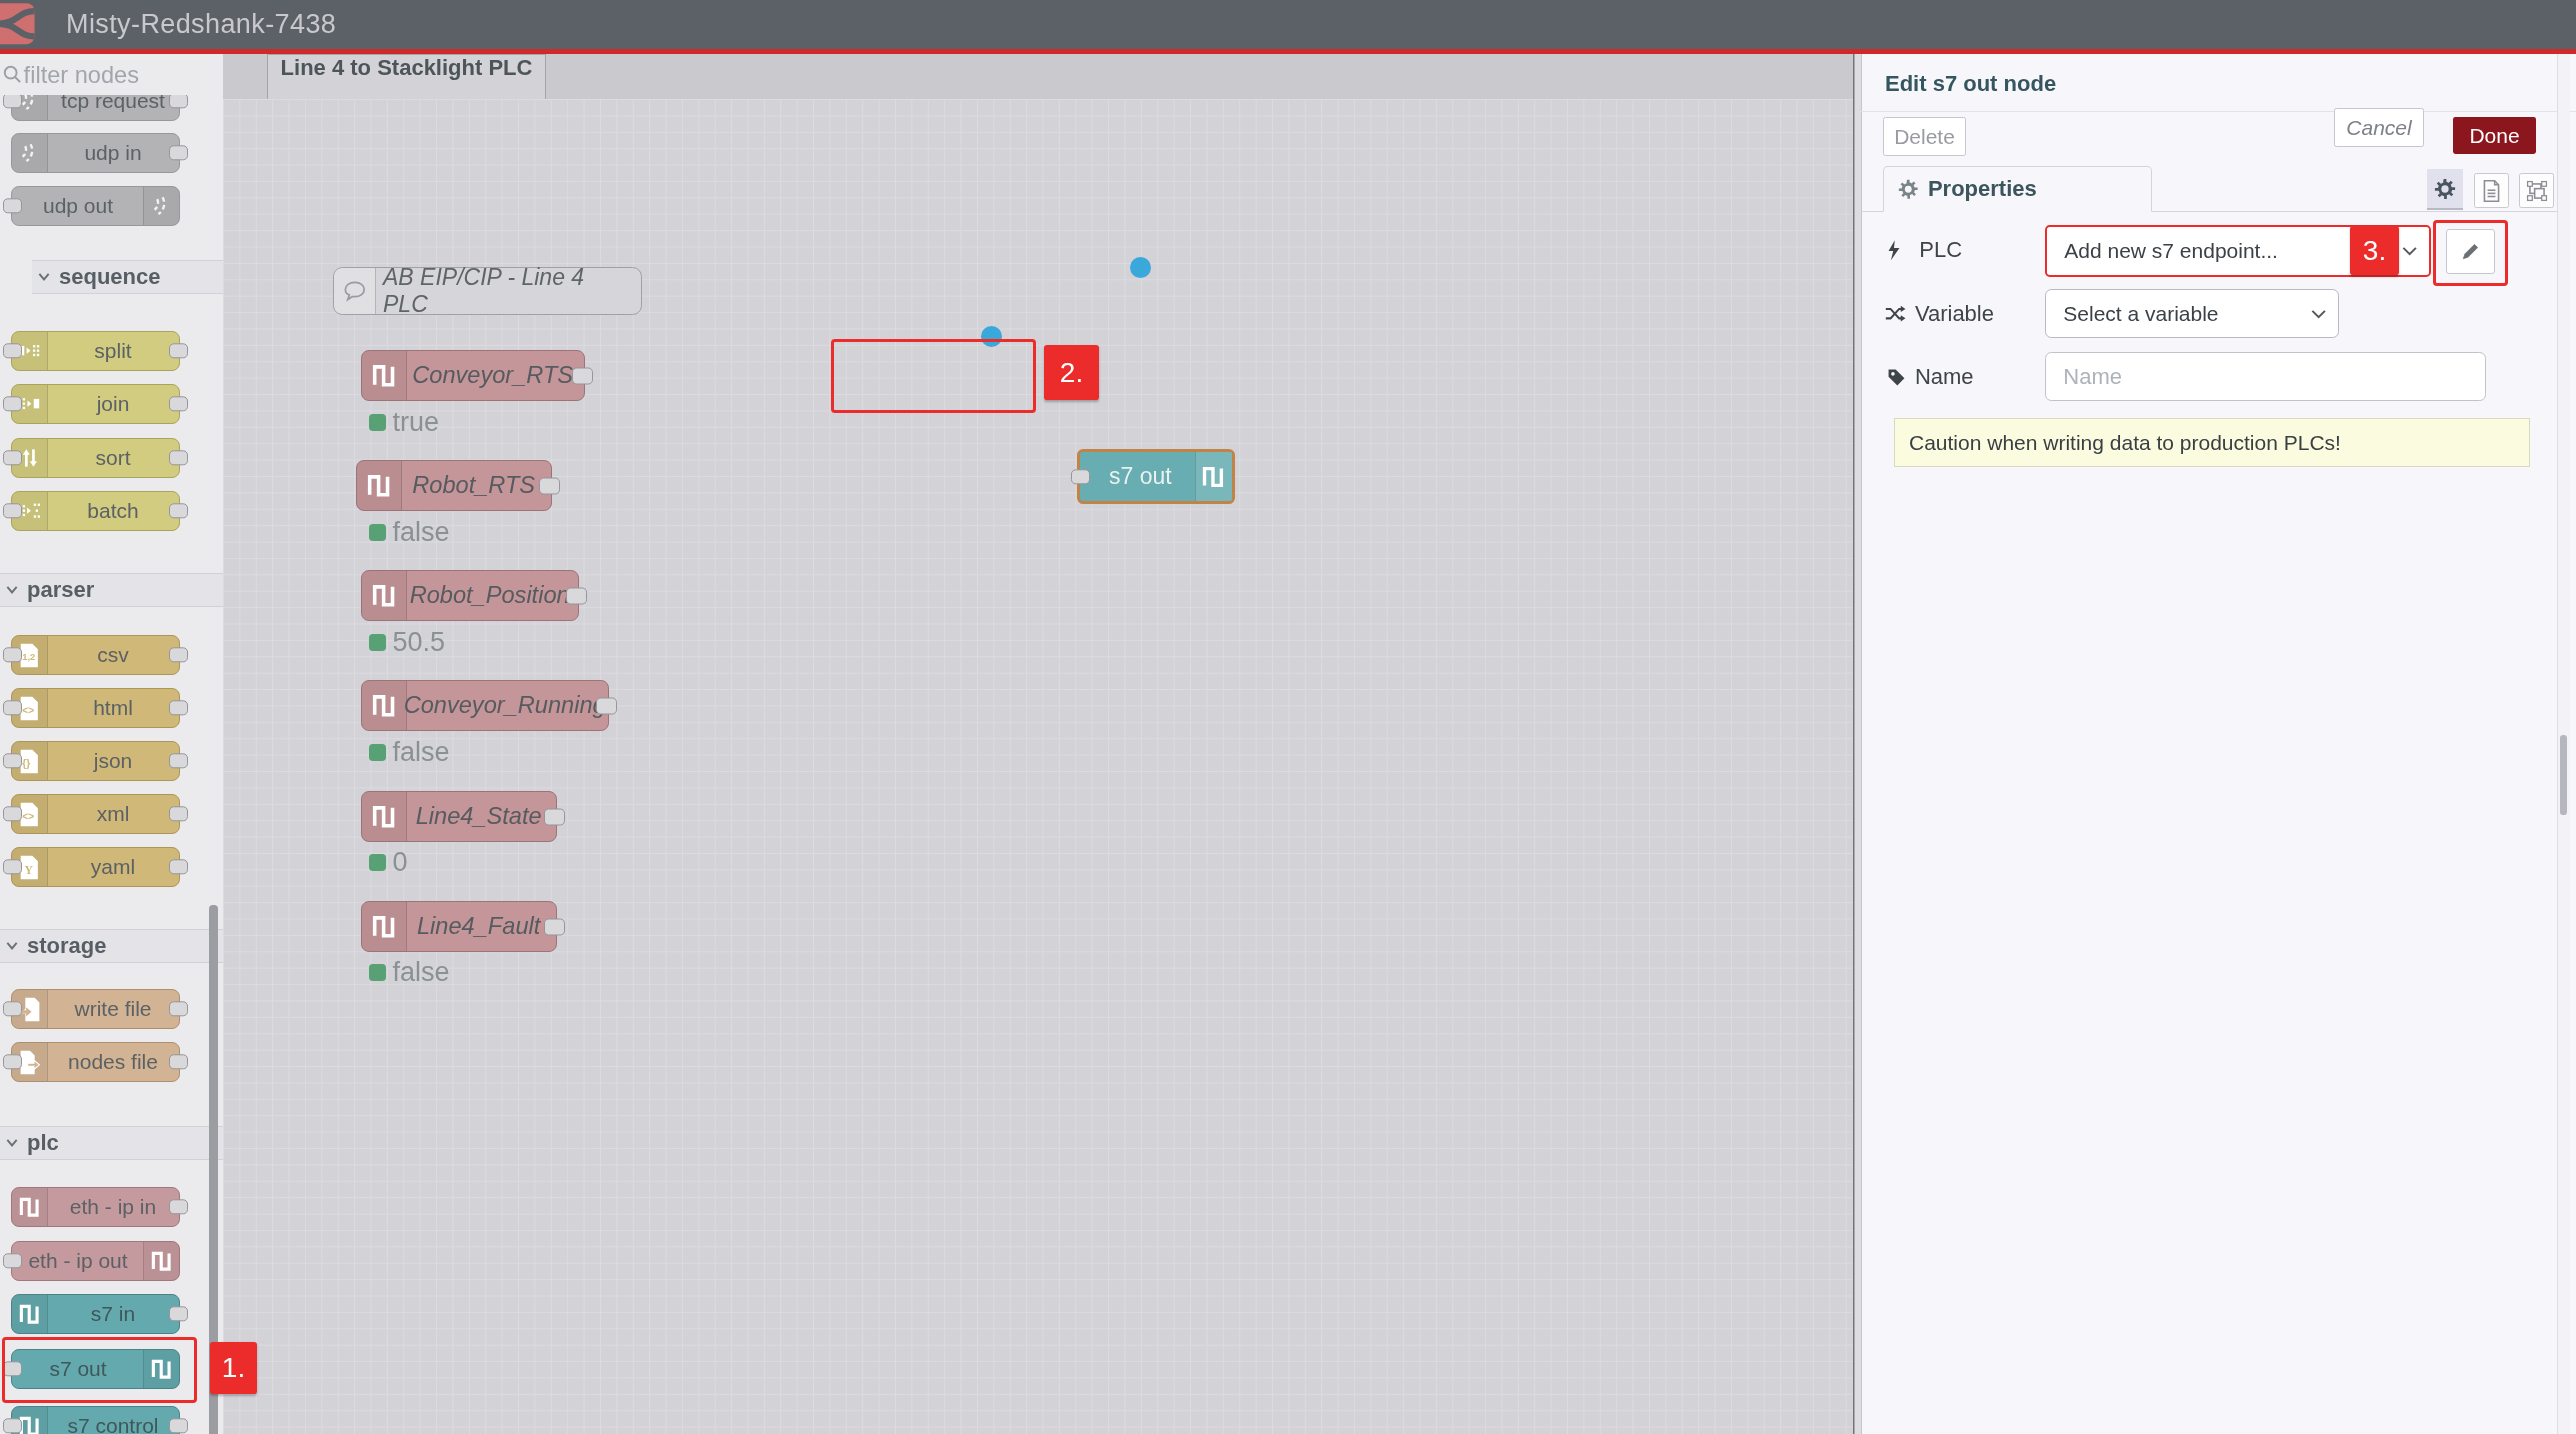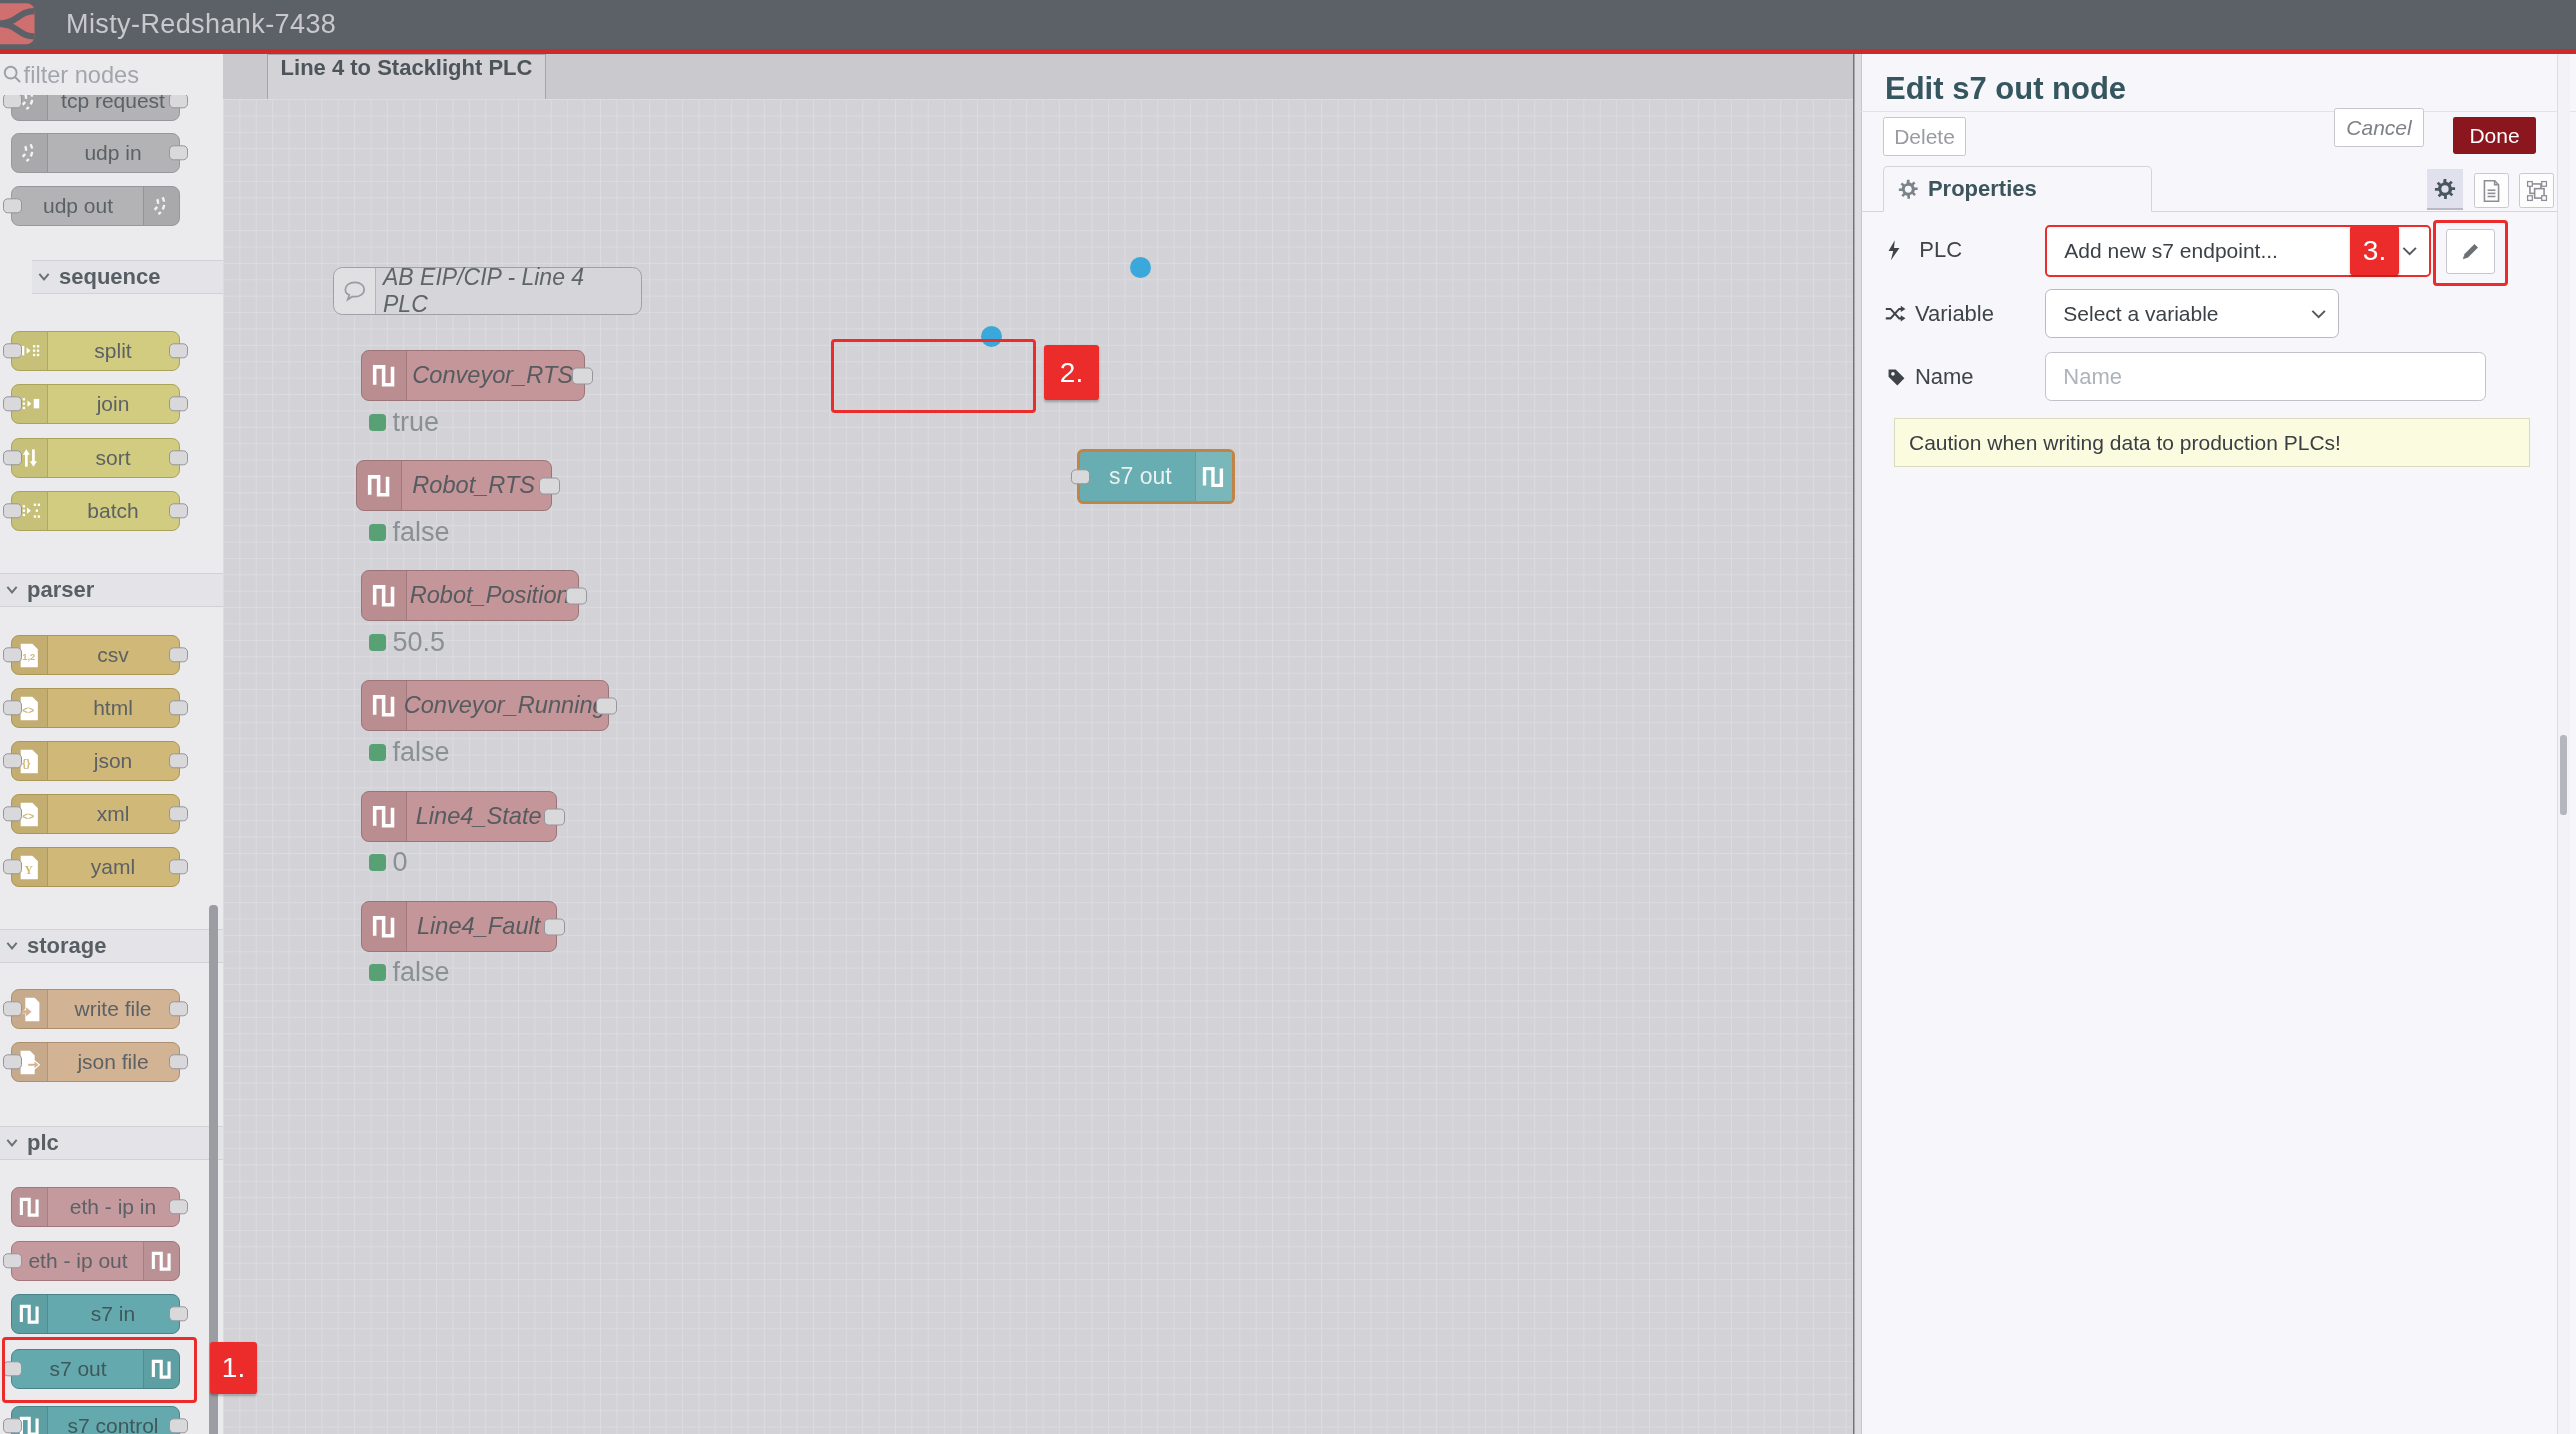--- a/index.html
+++ b/index.html
@@ -72,21 +72,21 @@
   .err-tri{position:absolute;left:958px;top:327px;width:0;height:0;z-index:4;}
   .chg-dot{position:absolute;width:21px;height:21px;border-radius:50%;background:#3aa8da;z-index:4;}
   
   .ann-box{position:absolute;border:3.9px solid #ec2b2b;border-radius:3.9px;z-index:8;}
   .ann-badge{position:absolute;background:#ec2b2b;color:#fff;display:flex;align-items:center;justify-content:center;
              font-size:28px;border-radius:3.1px;z-index:9;box-shadow:0 1.6px 2.4px rgba(0,0,0,0.25);}
   
   .tray{position:absolute;left:1854px;top:54px;width:722px;height:1381px;background:#f6f6fb;
         border-left:0.8px solid #a9a9b0;}
   .tray-grip{position:absolute;left:0;top:0;width:5.5px;height:100%;background:#dcdce1;border-right:0.8px solid #c6c6cd;}
-  .tray-title{position:absolute;left:30px;top:17.3px;font-size:31px;font-weight:bold;color:#35565e;}
+  .tray-title{position:absolute;left:30px;top:17.3px;font-size:22px;font-weight:bold;color:#35565e;}
   .tray-sep{position:absolute;left:6.3px;top:57px;width:716px;height:0.8px;background:#e2e2ea;}
   .btn{position:absolute;display:flex;align-items:center;justify-content:center;font-size:21px;border-radius:2.4px;}
   .btn-plain{background:#ffffff;border:0.8px solid #c6c6ce;}
   .btn-delete{left:28px;top:63px;width:81px;height:37px;color:#9a9ba2;}
   .btn-cancel{left:479px;top:54px;width:88px;height:37px;color:#7e8288;font-style:italic;}
   .btn-done{left:598px;top:63px;width:83px;height:37px;background:#8c161d;color:#ffffff;}
   .ptab-line{position:absolute;left:6.3px;top:157px;width:696px;height:0.8px;background:#d4d4dc;}
   .ptab{position:absolute;left:28px;top:112px;width:269px;height:46px;background:#f6f6fb;
         border:0.8px solid #d4d4dc;border-bottom:0.8px solid #f6f6fb;border-radius:4.7px 4.7px 0 0;z-index:2;
         display:flex;align-items:center;gap:9.4px;padding-left:14px;box-sizing:border-box;
@@ -341,21 +341,21 @@
     </div>
     <div class="pnode c-storage ico-l" style="top:988px;">
       <span class="port pl"></span>
         <span class="port pr"></span>
       <span class="istrip">
         <svg width="22" height="25" viewBox="0 0 28 32">
             <path d="M2 1 h12 l6 6 v24 h-18z" fill="#fff"></path>
             <path d="M11 17 h8 v-4 l7 6 -7 6 v-4 h-8z" fill="#d2b494" stroke="#fff" stroke-width="1.5"></path>
           </svg>
       </span>
-      <span class="nlabel">json file</span>
+      <span class="nlabel">nodes file</span>
     </div>
 
     <div class="cat" style="top:1072px;">
       <svg class="chev" width="14" height="12.6" viewBox="0 0 18 16">
           <polyline points="3,5 9,12 15,5" fill="none" stroke="#6a7176" stroke-width="2.5"></polyline>
         </svg>
       <span class="clabel">plc</span>
     </div>
     <div class="pnode c-pink ico-l" style="top:1133px;">
       <span class="port pr"></span>

